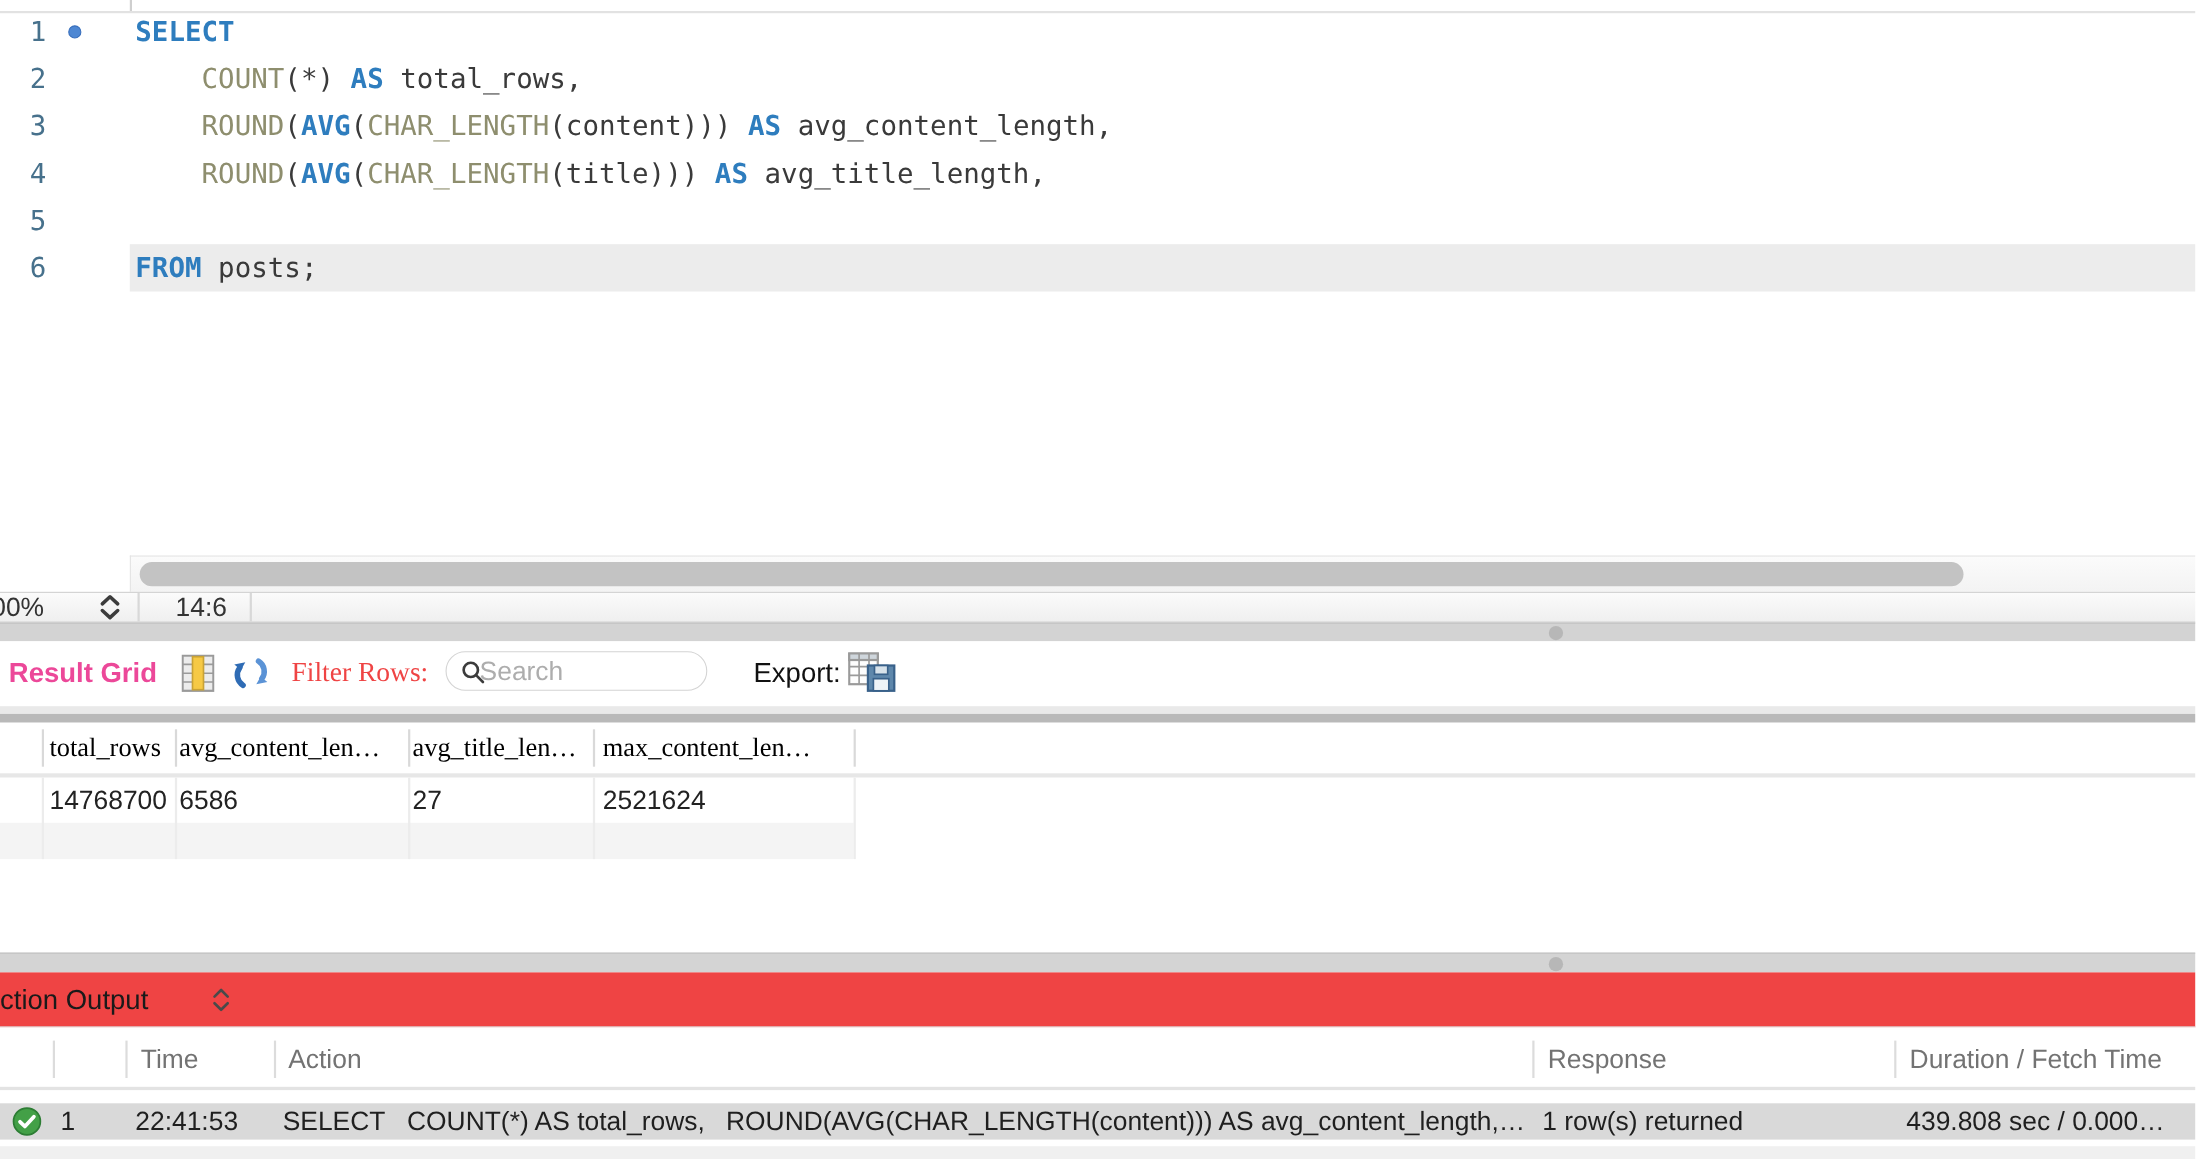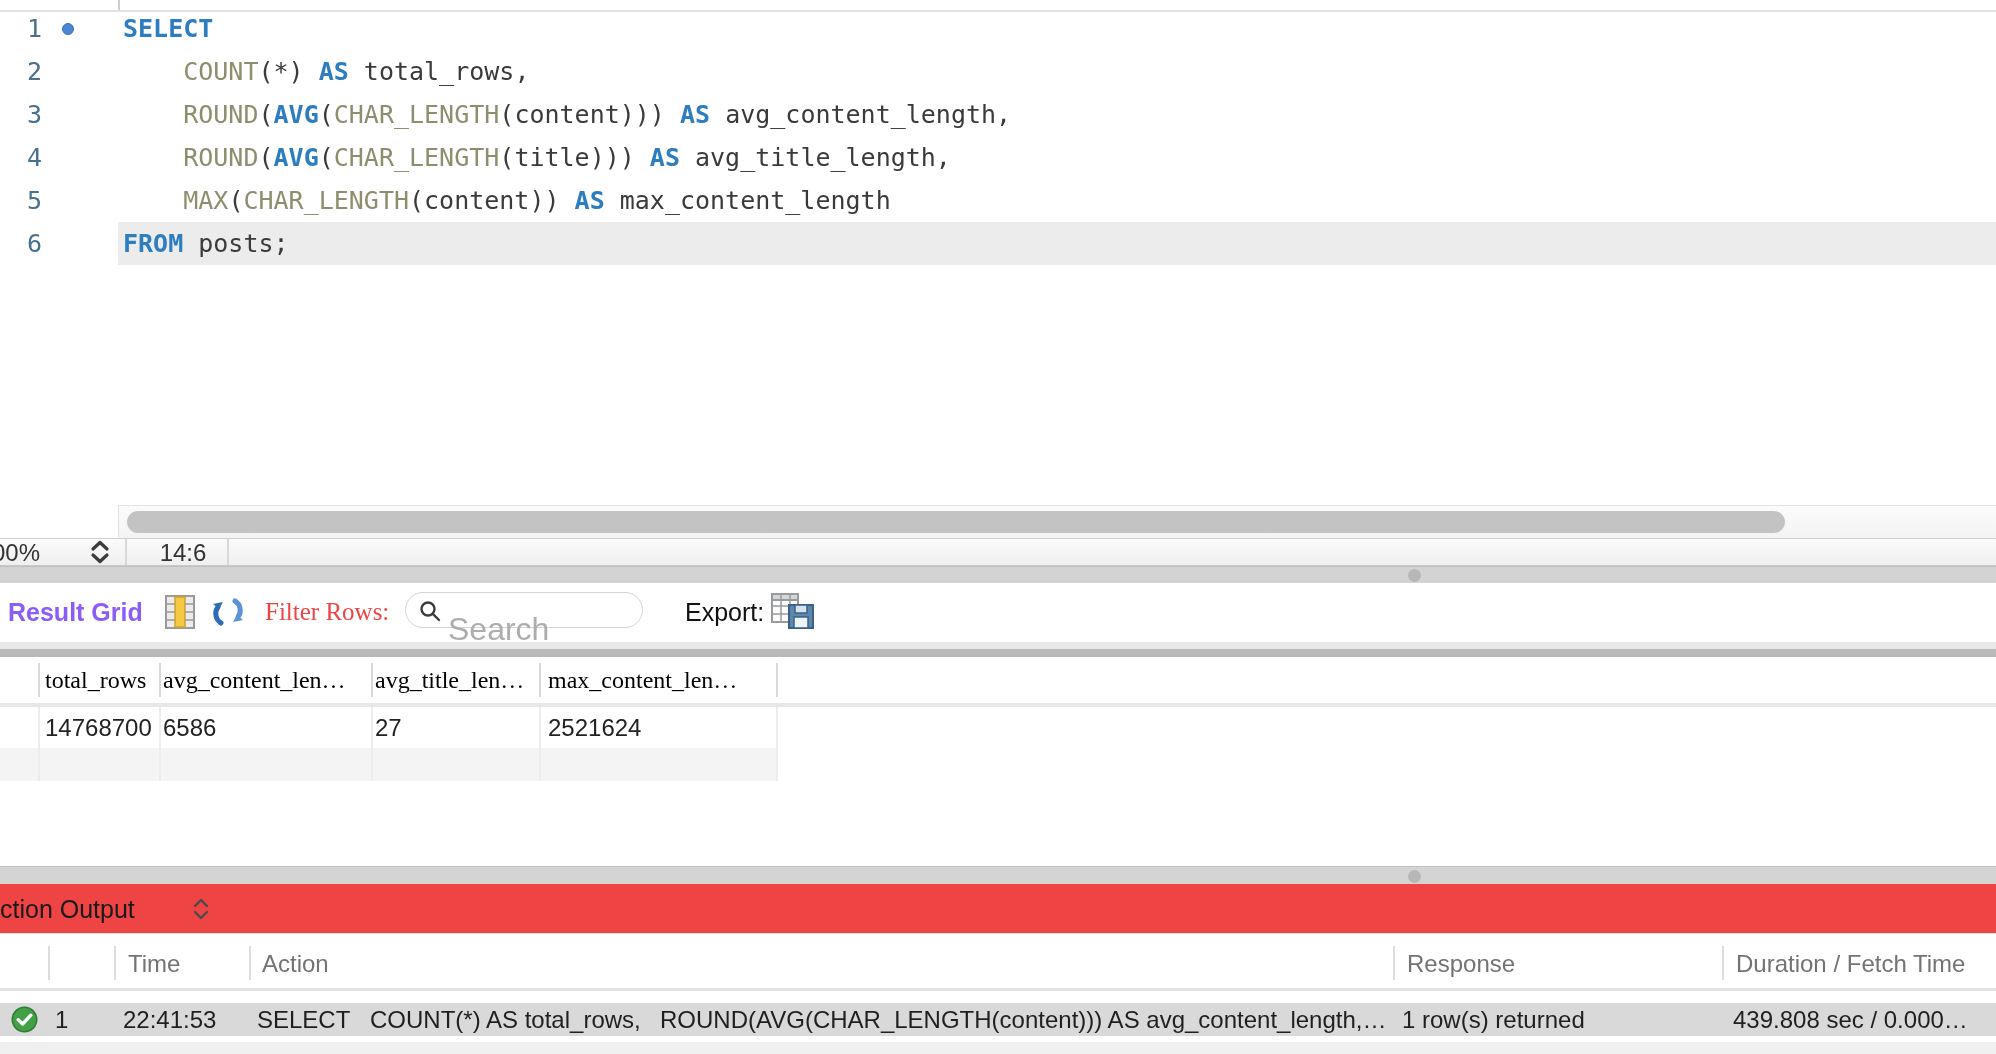--- a/index.html
+++ b/index.html
@@ -36,28 +36,28 @@
   #status-stepper{position:absolute;left:88px;top:1px;width:24px;height:24px;}
   .status-sep{position:absolute;top:0;width:2px;height:26px;background:#d8d8d8;}
   #cursor-pos{position:absolute;left:127px;top:1px;width:112px;text-align:center;font-size:24px;color:#333;line-height:26px;}
 
   
   .splitter{left:0;width:1996px;height:17px;background:#d3d3d3;border-top:1px solid #c0c0c0;box-sizing:border-box;}
   .splitter .grip{position:absolute;left:1408px;top:2px;width:13px;height:13px;border-radius:50%;background:#b7b7b7;}
 
   
   #result-toolbar{left:0;top:583px;width:1996px;height:59px;background:#fff;}
-  #result-grid-title{position:absolute;left:8px;top:15px;font-size:25px;font-weight:bold;color:#8b5cf6;text-align:center;}
+  #result-grid-title{position:absolute;left:8px;top:15px;font-size:25px;font-weight:bold;color:#ec4899;text-align:center;}
   #grid-view-icon{position:absolute;left:165px;top:12px;}
   #refresh-icon{position:absolute;left:211px;top:12px;}
   #filter-label{position:absolute;left:265px;top:15px;font-size:25px;color:#ef4444;font-family:Liberation Serif, serif;}
   #search-box{position:absolute;left:405px;top:9px;width:238px;height:36px;border:1px solid #d4d4d4;
               border-radius:18px;background:#fff;box-sizing:border-box;}
   #search-icon{position:absolute;left:13px;top:7px;}
-  #search-placeholder{position:absolute;left:42px;top:4px;font-size:32px;color:#adadad;margin-top:14px;}
+  #search-placeholder{position:absolute;left:30px;top:4px;font-size:24px;color:#adadad;}
   #export-label{position:absolute;left:685px;top:15px;font-size:25px;color:#111;}
   #export-icon{position:absolute;left:771px;top:10px;}
 
   
   #grid-strip-light{left:0;top:642px;width:1996px;height:7px;background:#e9e9e9;}
   #grid-strip-dark{left:0;top:649px;width:1996px;height:8px;background:#b9b9b9;}
   #result-grid{left:0;top:657px;width:1996px;height:125px;background:#fff;}
   .grid-hcell{position:absolute;top:10px;font-size:24px;color:#000000;font-family:Liberation Serif, serif;}
   .gh-0{left:45px}.gh-1{left:163px}.gh-2{left:375px}.gh-3{left:548px}
   .grid-vline-h{position:absolute;top:6px;width:2px;height:34px;background:#d9d9d9;}
@@ -119,21 +119,20 @@
         <div class="code-line" style="top: 93px;">
           <span class="num">3</span>
           <span class="code"><span class="tok-pl">    </span><span class="tok-fn">ROUND</span><span class="tok-pl">(</span><span class="tok-kw">AVG</span><span class="tok-pl">(</span><span class="tok-fn">CHAR_LENGTH</span><span class="tok-pl">(content))) </span><span class="tok-kw">AS</span><span class="tok-pl"> avg_content_length,</span></span>
         </div>
         <div class="code-line" style="top: 136px;">
           <span class="num">4</span>
           <span class="code"><span class="tok-pl">    </span><span class="tok-fn">ROUND</span><span class="tok-pl">(</span><span class="tok-kw">AVG</span><span class="tok-pl">(</span><span class="tok-fn">CHAR_LENGTH</span><span class="tok-pl">(title))) </span><span class="tok-kw">AS</span><span class="tok-pl"> avg_title_length,</span></span>
         </div>
         <div class="code-line" style="top: 179px;">
           <span class="num">5</span>
-          <span class="code"><span class="tok-pl">    </span><span class="tok-fn">MAX</span><span class="tok-pl">(</span><span class="tok-fn">CHAR_LENGTH</span><span class="tok-pl">(content)) </span><span class="tok-kw">AS</span><span class="tok-pl"> max_content_length</span></span>
         </div>
         <div class="code-line" style="top: 222px;">
           <span class="num">6</span>
           <span class="code"><span class="tok-kw">FROM</span><span class="tok-pl"> posts;</span></span>
         </div>
       </div>
   </div>
 
   <div id="hscroll" class="abs">
     <div id="hscroll-track"></div>

